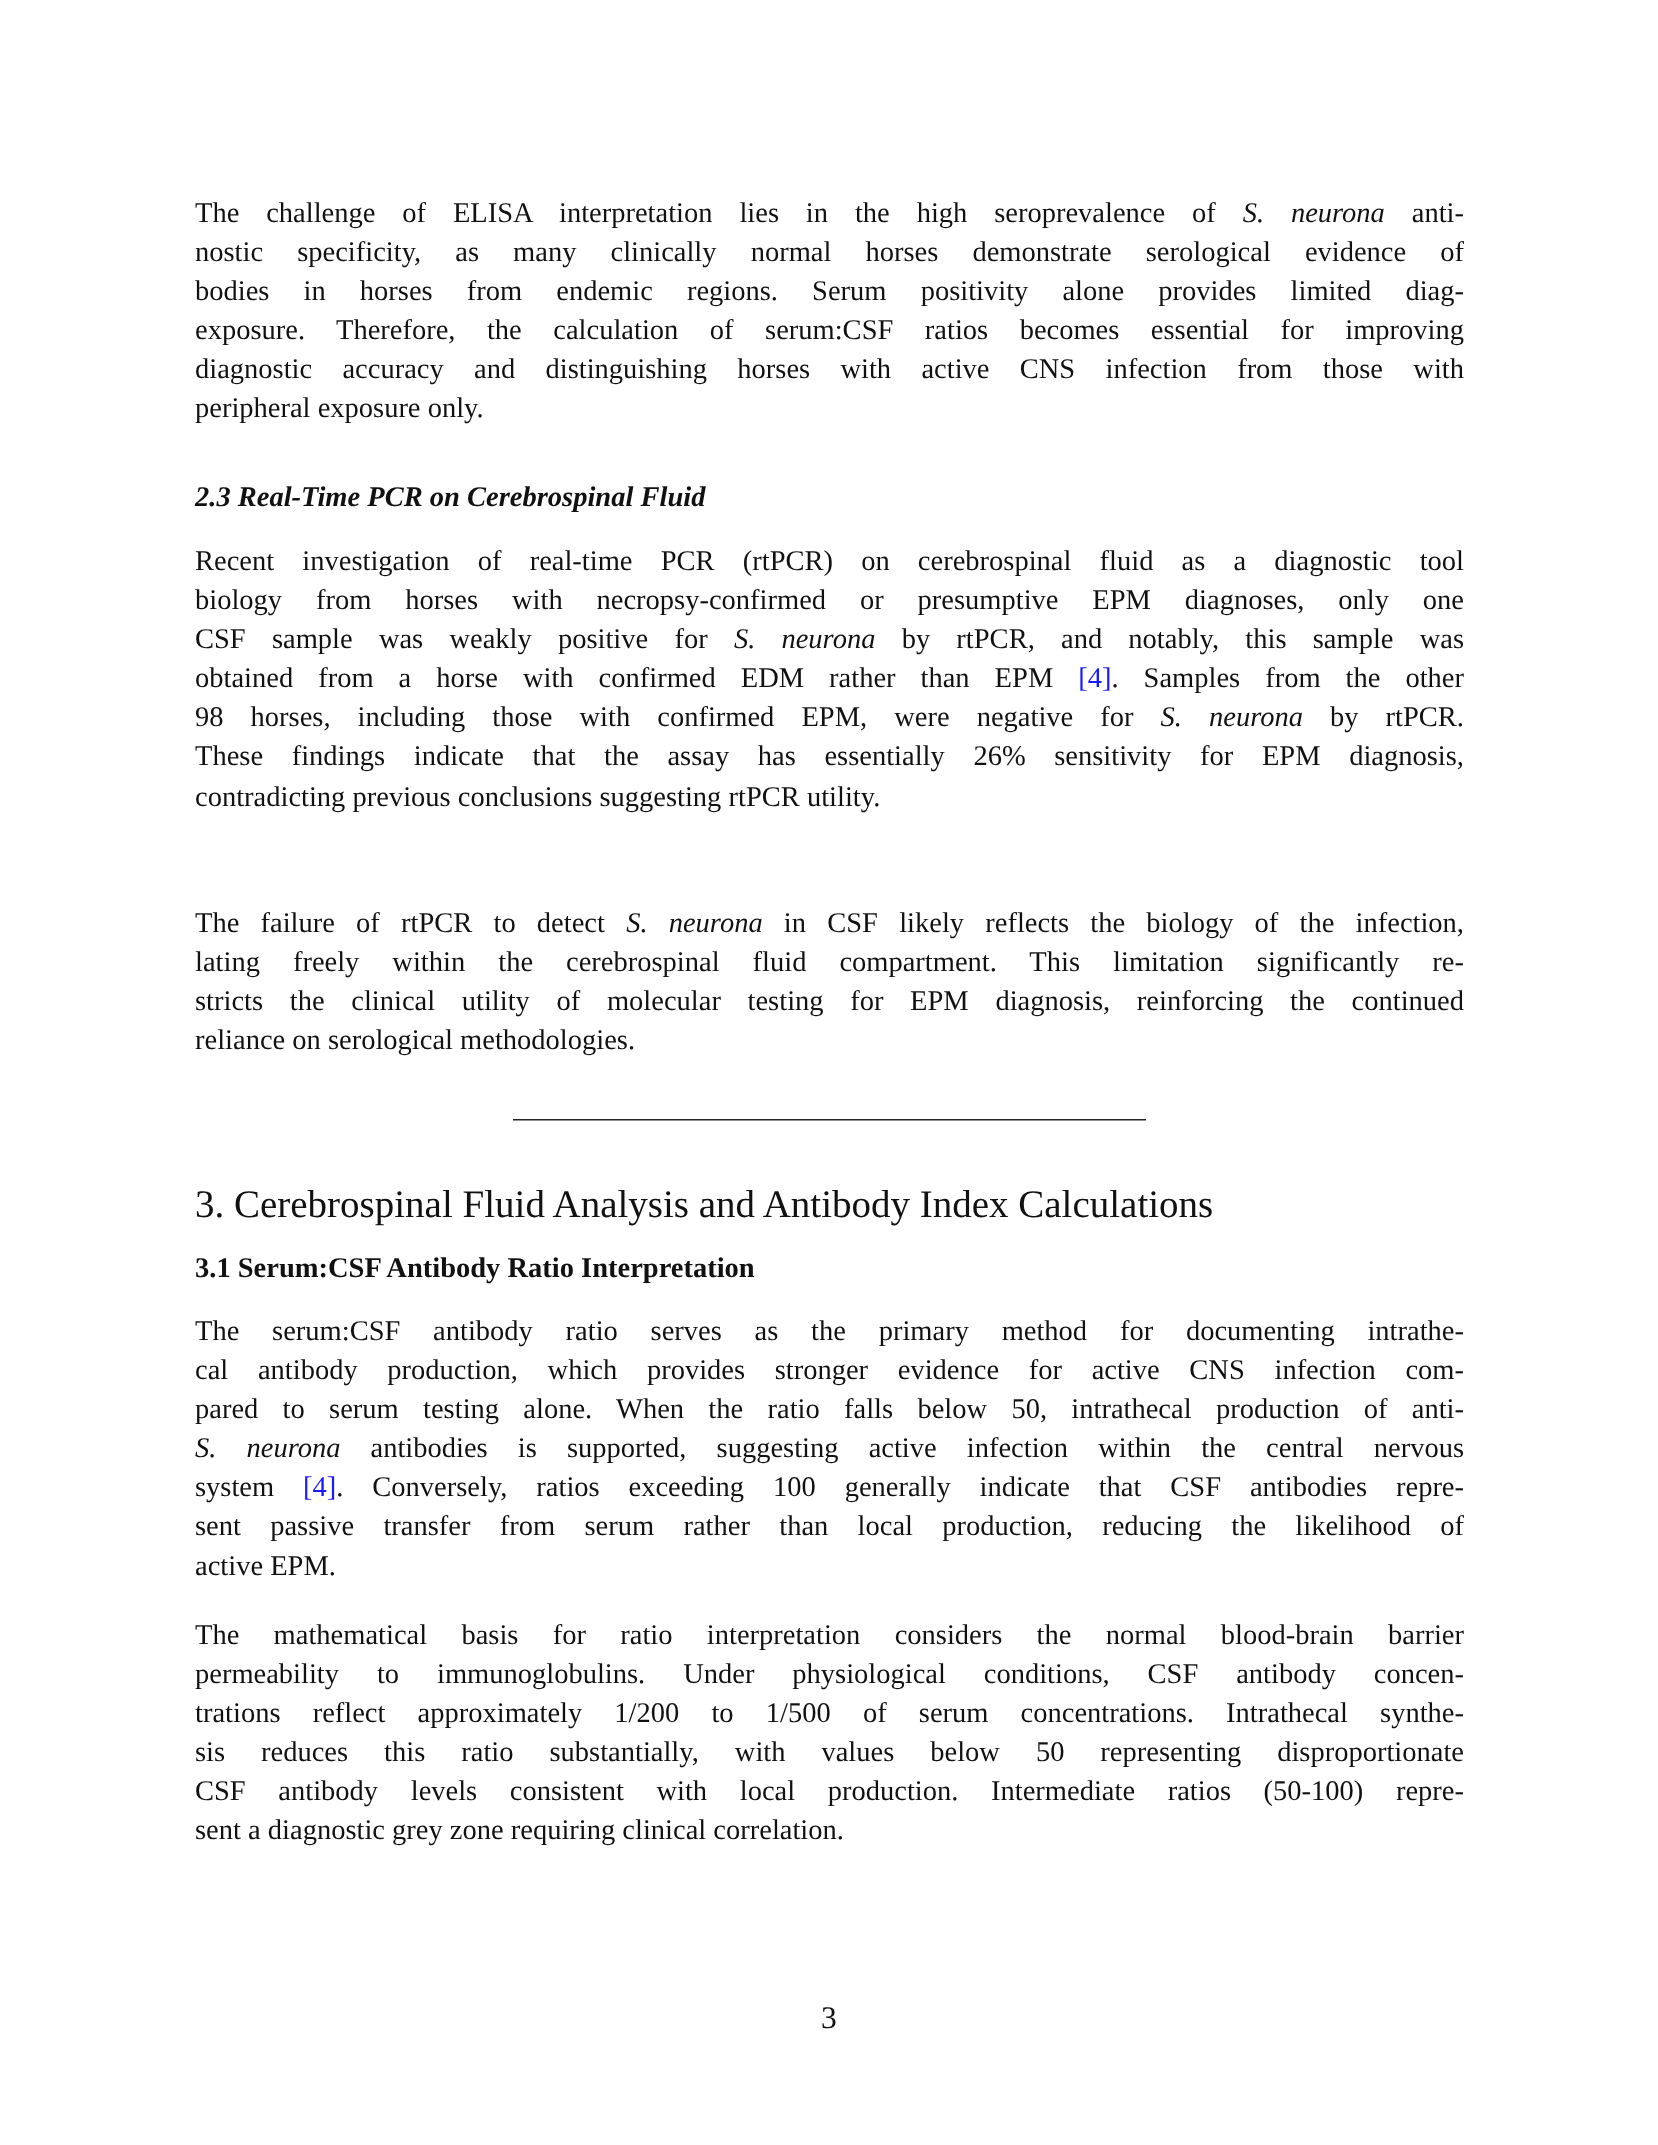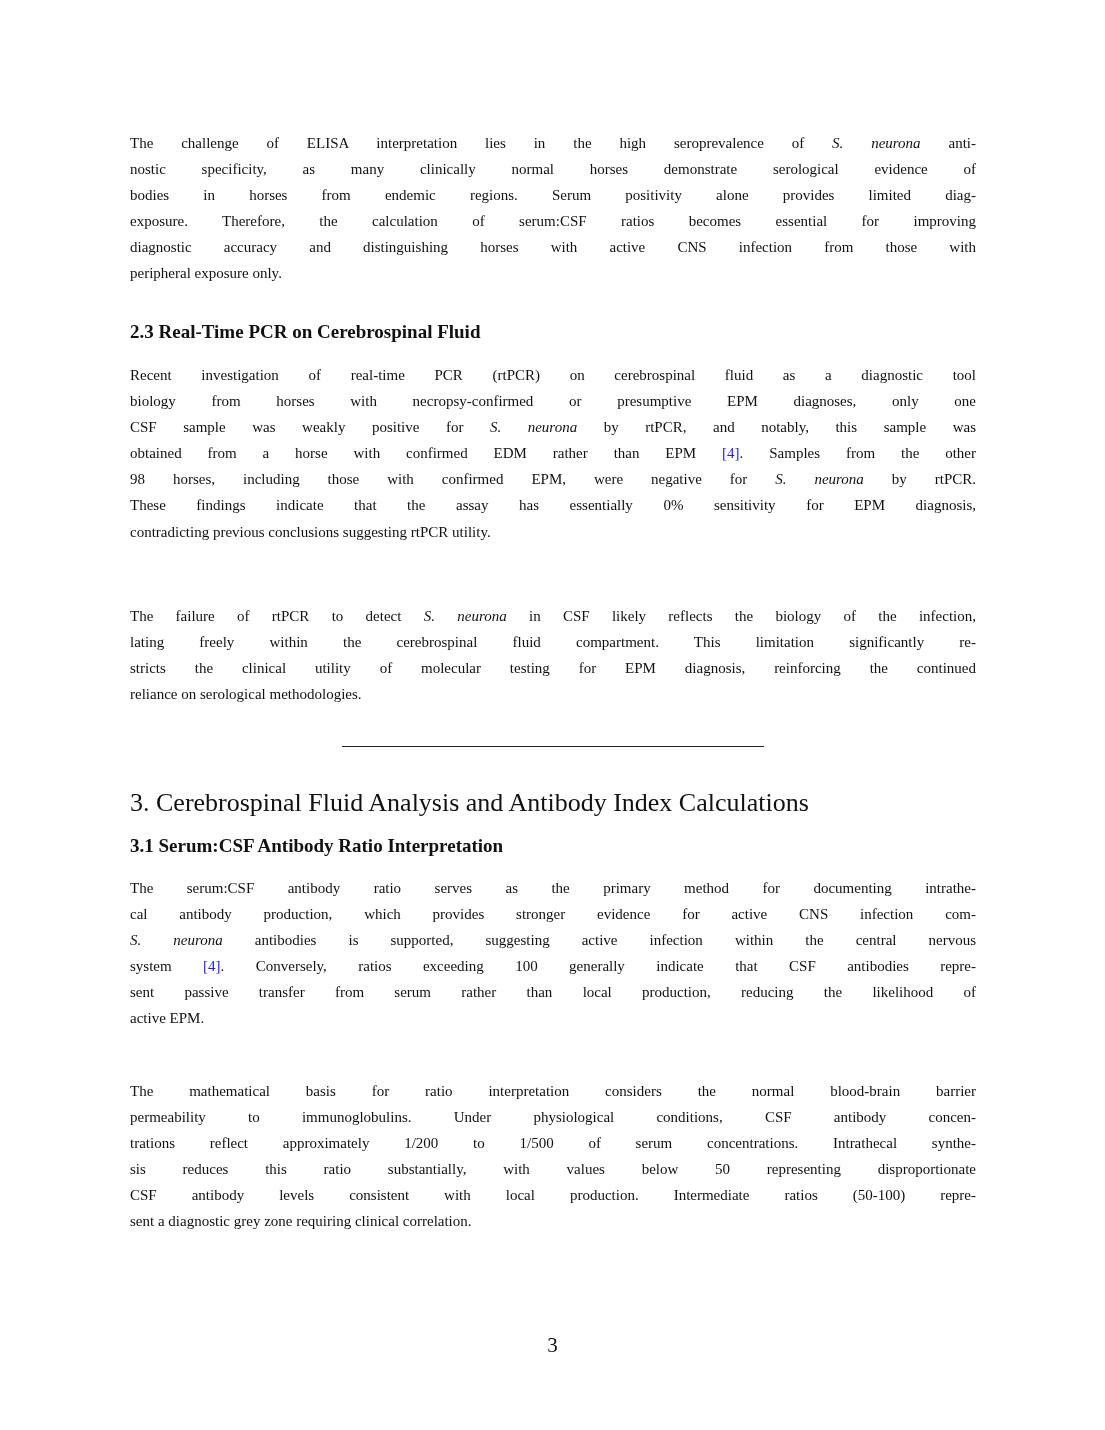--- a/index.html
+++ b/index.html
@@ -1,21 +1,21 @@
 <!DOCTYPE html>
 <html><head>
 <meta charset="utf-8">
 <style>
   html, body { margin: 0; padding: 0; background: #ffffff; }
   body {
     width: 1105px; height: 1430px; position: relative; overflow: hidden;
     font-family: "Liberation Serif", "DejaVu Serif", serif;
     color: #111111;
   }
-  .para { font-size: 15px; line-height: 26.1px; margin: 0; }
+  .para { font-size: 19px; line-height: 26.1px; margin: 0; }
   .line { display: block; white-space: nowrap; text-align: justify; text-align-last: justify; height: 26.1px; }
   .line.last { text-align-last: left; }
   .para i { font-style: italic; }
   a.cite { color: #1a1aff; text-decoration: none; }
   .subhead { font-weight: bold; font-size: 19px; line-height: 24px; margin: 0; }
   .sechead { font-weight: normal; font-size: 26px; line-height: 30px; margin: 0; }
   .rule { position: absolute; left: 342px; top: 746px; width: 422px; height: 1px; background: #222; }
   .pagenum { position: absolute; left: 0; width: 1105px; top: 1333px; text-align: center; font-size: 21px; }
   .abs { position: absolute; left: 130px; width: 846px; }
 </style>
@@ -26,32 +26,32 @@
   <p class="para">
       <span class="line">The challenge of ELISA interpretation lies in the high seroprevalence of <i>S. neurona</i> anti-</span>
       <span class="line">nostic specificity, as many clinically normal horses demonstrate serological evidence of</span>
       <span class="line">bodies in horses from endemic regions.  Serum positivity alone provides limited diag-</span>
       <span class="line">exposure. Therefore, the calculation of serum:CSF ratios becomes essential for improving</span>
       <span class="line">diagnostic accuracy and distinguishing horses with active CNS infection from those with</span>
       <span class="line last">peripheral exposure only.</span>
     </p>
 </div>
 
-<div class="abs" style="top:320px;">
+<div class="abs" style="top:320px;font-style:italic;">
   <h3 class="subhead">2.3 Real-Time PCR on Cerebrospinal Fluid</h3>
 </div>
 
 <div class="abs" style="top:362px;">
   <p class="para">
       <span class="line">Recent investigation of real-time PCR (rtPCR) on cerebrospinal fluid as a diagnostic tool</span>
       <span class="line">biology from horses with necropsy-confirmed or presumptive EPM diagnoses, only one</span>
       <span class="line">CSF sample was weakly positive for <i>S. neurona</i> by rtPCR, and notably, this sample was</span>
       <span class="line">obtained from a horse with confirmed EDM rather than EPM <a class="cite" href="#" style="color: rgb(26, 26, 255);">[4]</a>. Samples from the other</span>
       <span class="line">98 horses, including those with confirmed EPM, were negative for <i>S. neurona</i> by rtPCR.</span>
-      <span class="line">These findings indicate that the assay has essentially 0% sensitivity for EPM diagnosis,</span>
+      <span class="line">These findings indicate that the assay has essentially 26% sensitivity for EPM diagnosis,</span>
       <span class="line last">contradicting previous conclusions suggesting rtPCR utility.</span>
     </p>
 </div>
 
 <div class="abs" style="top:583px;margin-top:20px;">
   <p class="para">
       <span class="line">The failure of rtPCR to detect <i>S. neurona</i> in CSF likely reflects the biology of the infection,</span>
       <span class="line">lating freely within the cerebrospinal fluid compartment.  This limitation significantly re-</span>
       <span class="line">stricts the clinical utility of molecular testing for EPM diagnosis, reinforcing the continued</span>
       <span class="line last">reliance on serological methodologies.</span>
@@ -65,20 +65,21 @@
 </div>
 
 <div class="abs" style="top:834px;">
   <h3 class="subhead">3.1 Serum:CSF Antibody Ratio Interpretation</h3>
 </div>
 
 <div class="abs" style="top:875px;">
   <p class="para">
       <span class="line">The serum:CSF antibody ratio serves as the primary method for documenting intrathe-</span>
       <span class="line">cal antibody production, which provides stronger evidence for active CNS infection com-</span>
+      <span class="line">pared to serum testing alone. When the ratio falls below 50, intrathecal production of anti-</span>
       <span class="line"><i>S. neurona</i> antibodies is supported, suggesting active infection within the central nervous</span>
       <span class="line">system <a class="cite" href="#" style="color: rgb(26, 26, 255);">[4]</a>. Conversely, ratios exceeding 100 generally indicate that CSF antibodies repre-</span>
       <span class="line">sent passive transfer from serum rather than local production, reducing the likelihood of</span>
       <span class="line last">active EPM.</span>
     </p>
 </div>
 
 <div class="abs" style="top:1078px;">
   <p class="para">
       <span class="line">The mathematical basis for ratio interpretation considers the normal blood-brain barrier</span>

